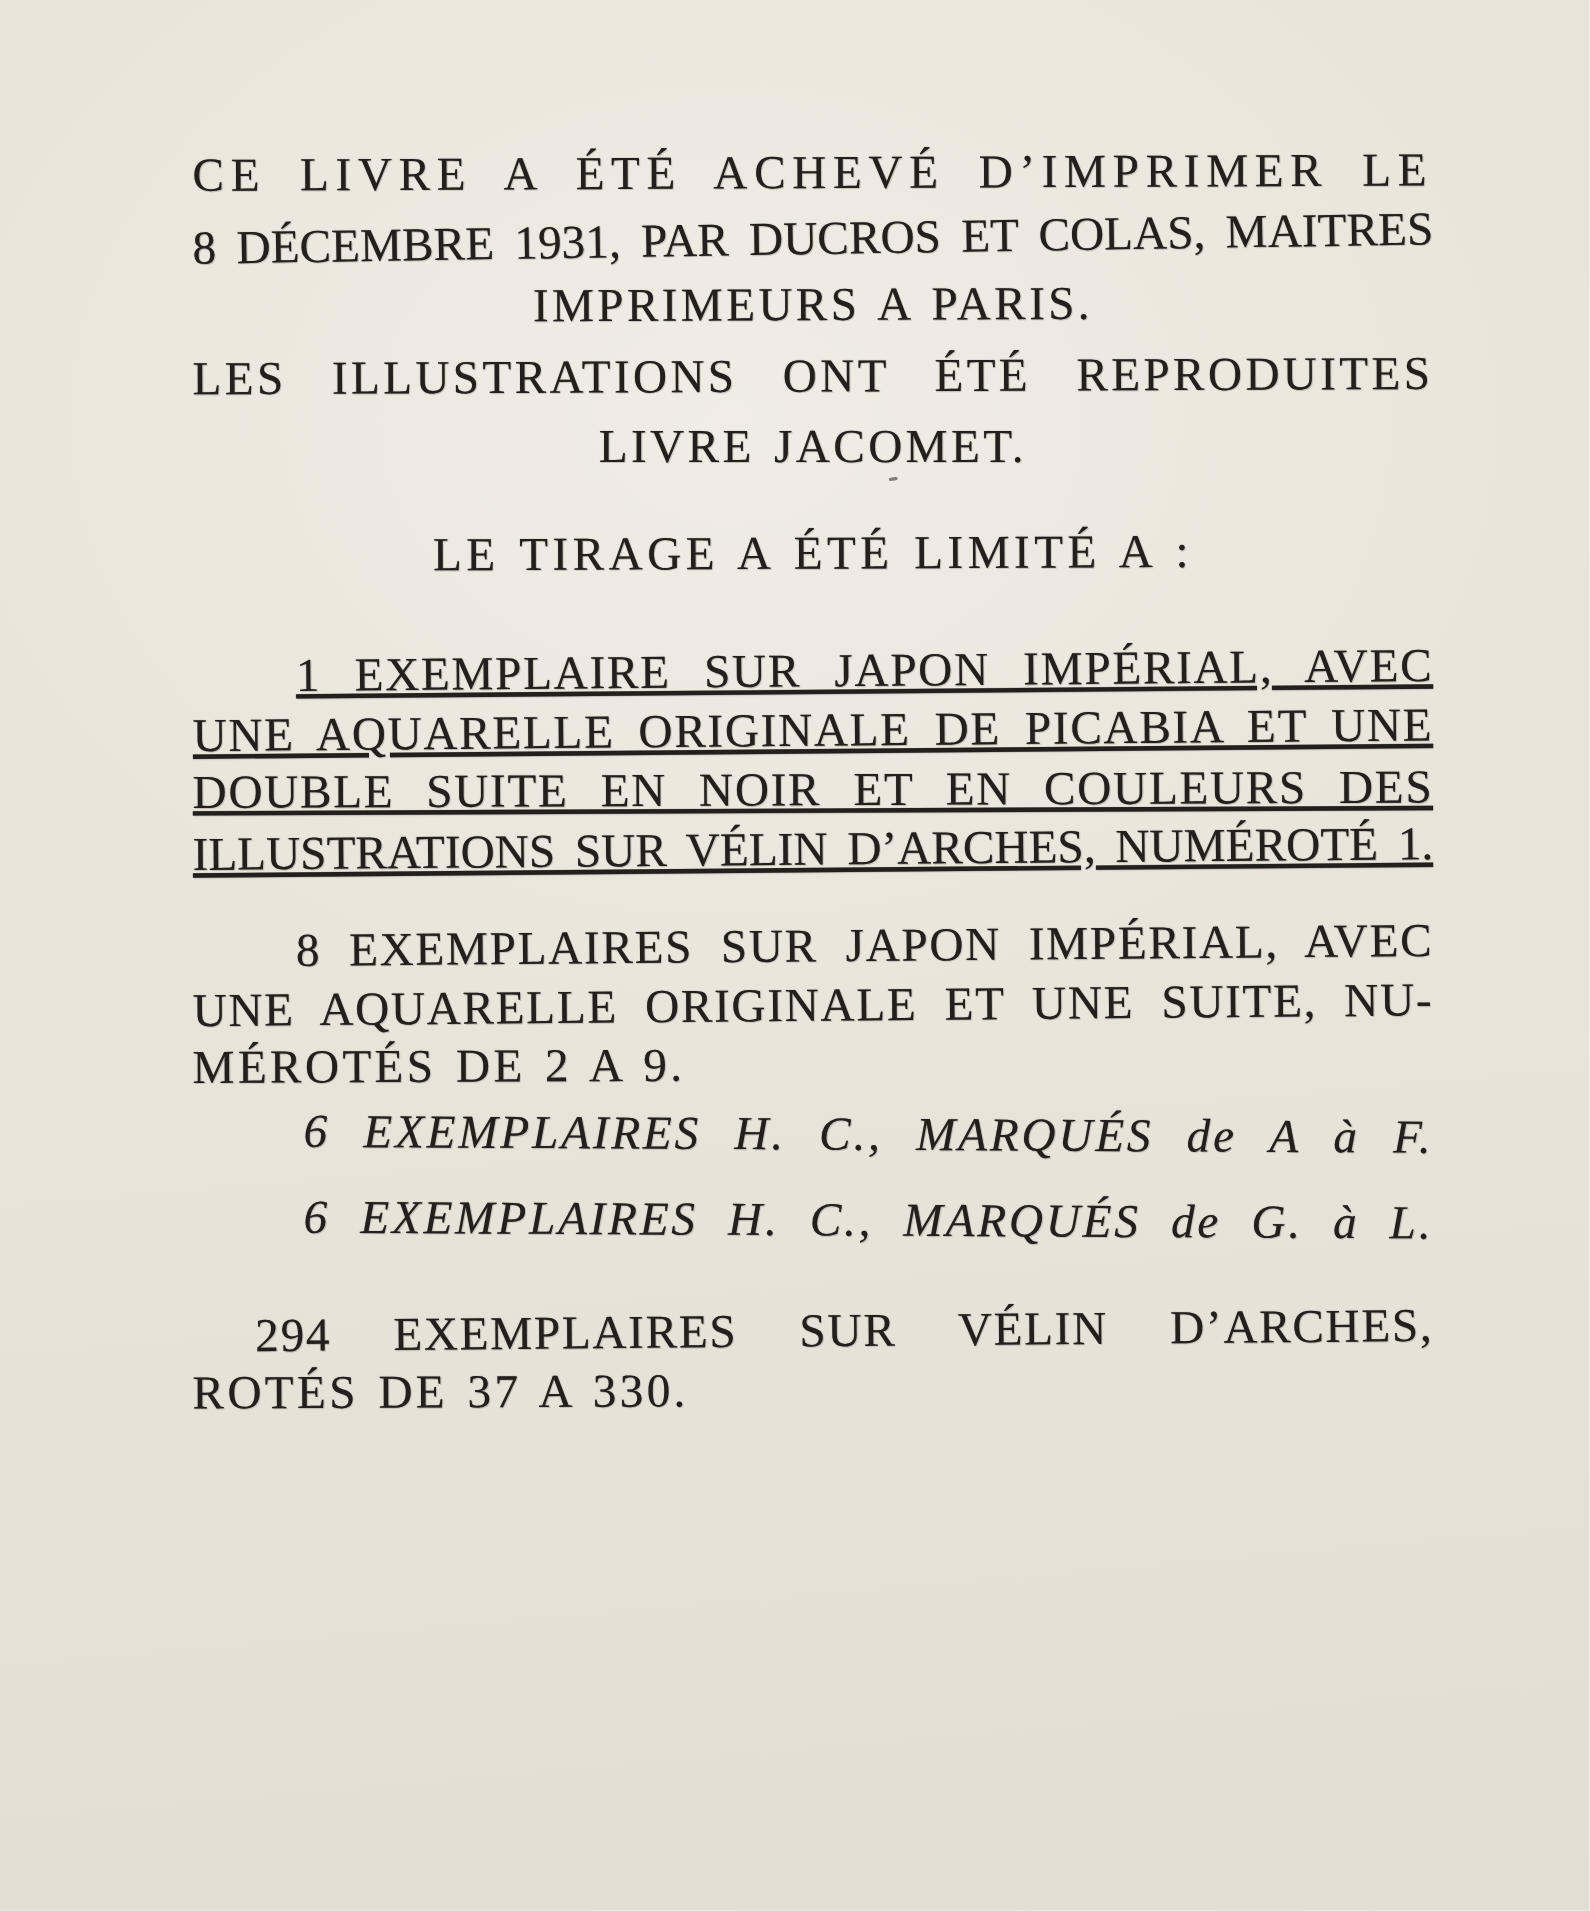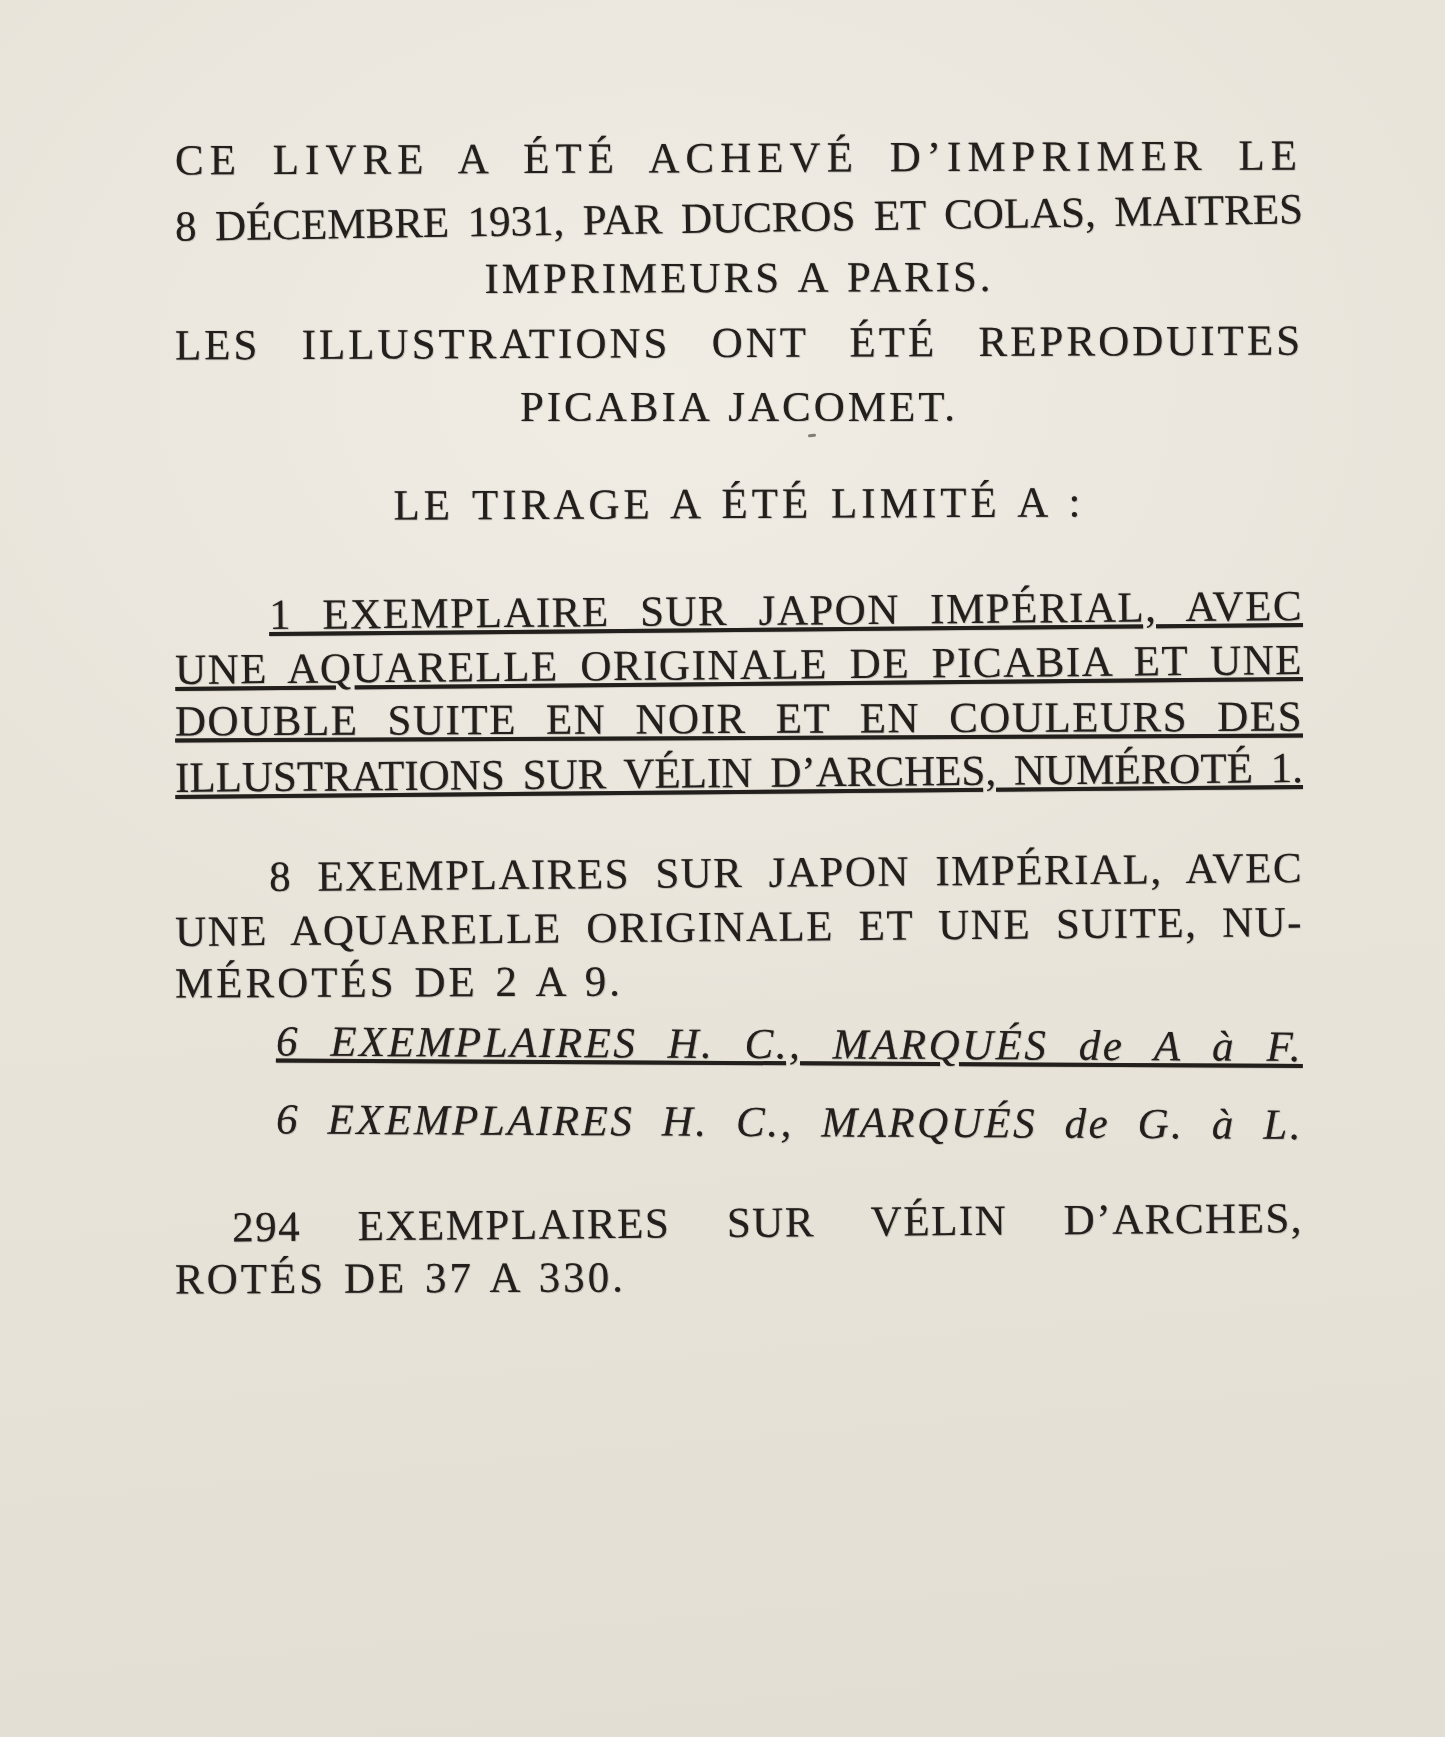--- a/index.html
+++ b/index.html
@@ -38,23 +38,23 @@
   .j{text-align:justify;text-align-last:justify;}
   .c{text-align:center;white-space:nowrap;}
   .l{text-align:left;white-space:nowrap;}
   
   .p-printer .line{line-height:60px;height:60px;}
   .p-illus .line{line-height:64px;height:64px;}
   
   .p-illus{margin-top:3px;}
   .heading-line{margin-top:38px;letter-spacing:4px;}
   .item-1{margin-top:53px;text-decoration:underline;}
-  .item-2{margin-top:46px;}
+  .item-2{margin-top:34px;}
   .item-3{margin-top:33px;}
-  .item-hc1{margin-top:9px;text-decoration:underline;}
+  .item-hc1{margin-top:9px;}
   .item-4{margin-top:47px;}
   .item-hc2{margin-top:24px;}
   .item-5{margin-top:47px;}
   .item-hc3{margin-top:27px;}
   
   .ls-wide{letter-spacing:6px;}
   .ls-med{letter-spacing:3px;}
   .tight{letter-spacing:0;word-spacing:1px;}
   .ind-1{padding-left:94px;}
   .ind-2{padding-left:77px;}
@@ -88,21 +88,21 @@
   <div class="textblock">
 
     <div class="para p-printer">
       <div class="line j ls-wide r-u0">CE LIVRE A ÉTÉ ACHEVÉ D’IMPRIMER LE</div>
       <div class="line j tight r-u2">8 DÉCEMBRE 1931, PAR DUCROS ET COLAS, MAITRES</div>
       <div class="line c ls-med r-u0">IMPRIMEURS A PARIS.</div>
     </div>
 
     <div class="para p-illus">
       <div class="line j ls-med r-u0">LES ILLUSTRATIONS ONT ÉTÉ REPRODUITES PAR</div>
-      <div class="line c ls-med">PICABIA JACOMET.</div>
+      <div class="line c ls-med">LIVRE JACOMET.</div>
     </div>
 
     <div class="line c heading-line r-u0">LE TIRAGE A ÉTÉ LIMITÉ A :</div>
 
     <div class="para item-1">
       <div class="line j ind-1 r-u1">1 EXEMPLAIRE SUR JAPON IMPÉRIAL, AVEC</div>
       <div class="line j r-u1">UNE AQUARELLE ORIGINALE DE PICABIA ET UNE</div>
       <div class="line j r-u0">DOUBLE SUITE EN NOIR ET EN COULEURS DES</div>
       <div class="line j tight r-u1">ILLUSTRATIONS SUR VÉLIN D’ARCHES, NUMÉROTÉ 1.</div>
     </div>

